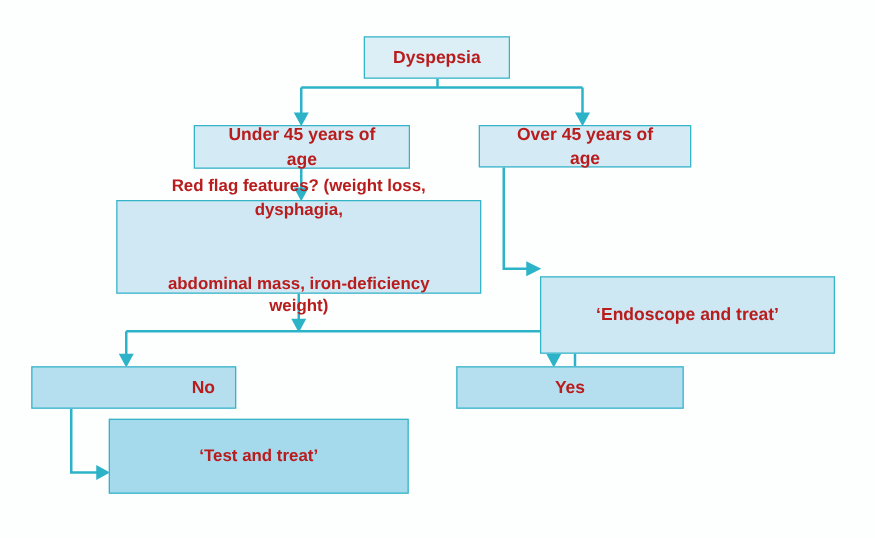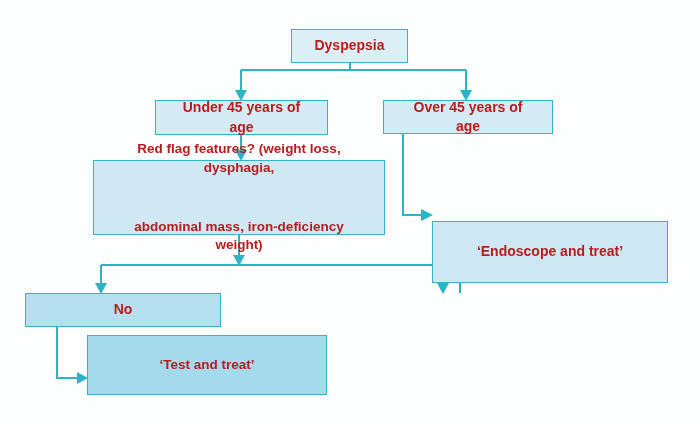--- a/index.html
+++ b/index.html
@@ -25,21 +25,21 @@
     font-weight:600;
     line-height:1.38;
     padding:2px 16px;
   }
   .node span{display:block;}
   .n-dyspepsia {left:291px;top:29px; width:117px;height:34px;}
   .n-under45   {left:155px;top:100px;width:173px;height:35px;}
   .n-over45    {left:383px;top:100px;width:170px;height:34px;}
   .n-redflag   {left:93px; top:160px;width:292px;height:75px;font-size:13.5px;gap:40px;}
   .n-endoscope {left:432px;top:185px;width:236px;height:62px;margin-top:36px;}
-  .n-no        {left:25px; top:293px;width:196px;height:34px;}
+  .n-no        {left:25px; top:293px;width:164px;height:34px;align-items:flex-end;}
   .n-yes       {left:365px;top:293px;width:182px;height:34px;}
   .n-testtreat {left:87px; top:335px;width:240px;height:60px;font-size:13.5px;}
 </style>
 </head>
 <body>
 
 <div class="canvas">
 
   <svg class="connectors" width="700" height="430" viewBox="0 0 700 430">
     <g stroke="#2db3c8" stroke-width="2" fill="none">
@@ -95,18 +95,21 @@
   </div>
 
   <div class="node n-endoscope" style="background-color: rgb(205, 231, 243);">
     <span>‘Endoscope and treat’</span>
   </div>
 
   <div class="node n-no" style="background-color: rgb(181, 223, 239);">
     <span>No</span>
   </div>
 
+  <div class="node n-yes" style="background-color: rgb(181, 223, 239);">
+    <span>Yes</span>
+  </div>
 
   <div class="node n-testtreat" style="background-color: rgb(165, 217, 236);">
     <span>‘Test and treat’</span>
   </div>
 
 </div>
 
 </body></html>

